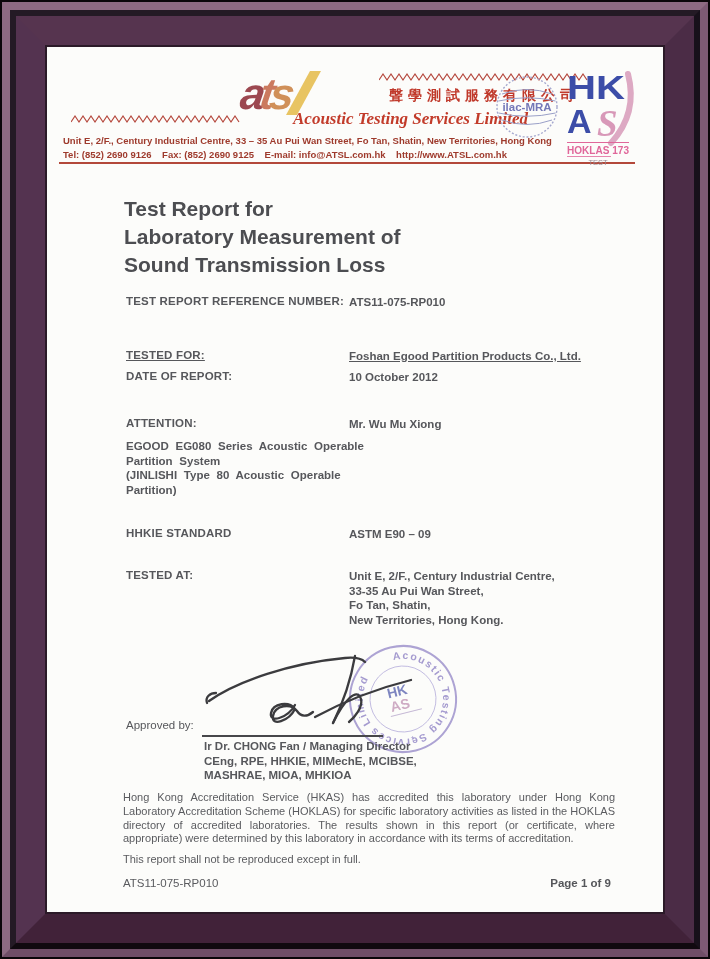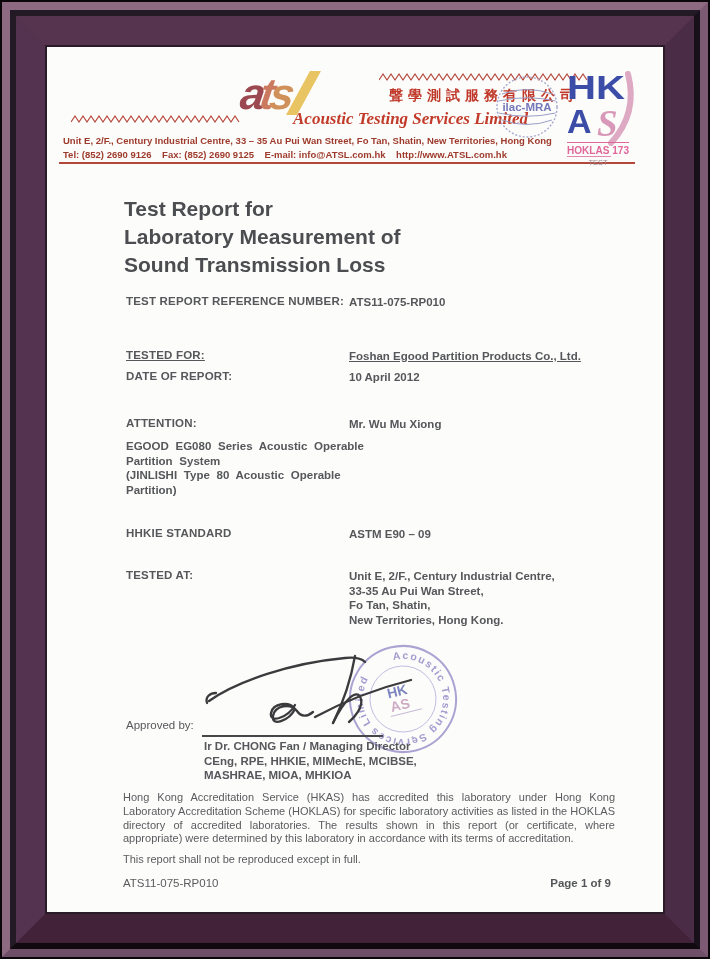--- a/index.html
+++ b/index.html
@@ -103,21 +103,21 @@
     <div>Laboratory Measurement of</div>
     <div>Sound Transmission Loss</div>
   </div>
 
   <div class="abs row" style="top:248px;">
     <div class="lab">TEST REPORT REFERENCE NUMBER:</div>
     <div class="val">ATS11-075-RP010</div>
   </div>
   <div class="abs row" style="top:275px;margin-top:48px;">
     <div class="lab">DATE OF REPORT:</div>
-    <div class="val">10 April 2012</div>
+    <div class="val">10 October 2012</div>
   </div>
   <div class="abs row" style="top:302px;text-decoration:underline;">
     <div class="lab">TESTED FOR:</div>
     <div class="val">Foshan Egood Partition Products Co., Ltd.</div>
   </div>
   <div class="abs row" style="top:326px;">
     <div class="lab"></div>
   </div>
   <div class="abs row" style="top:370px;">
     <div class="lab">ATTENTION:</div>

